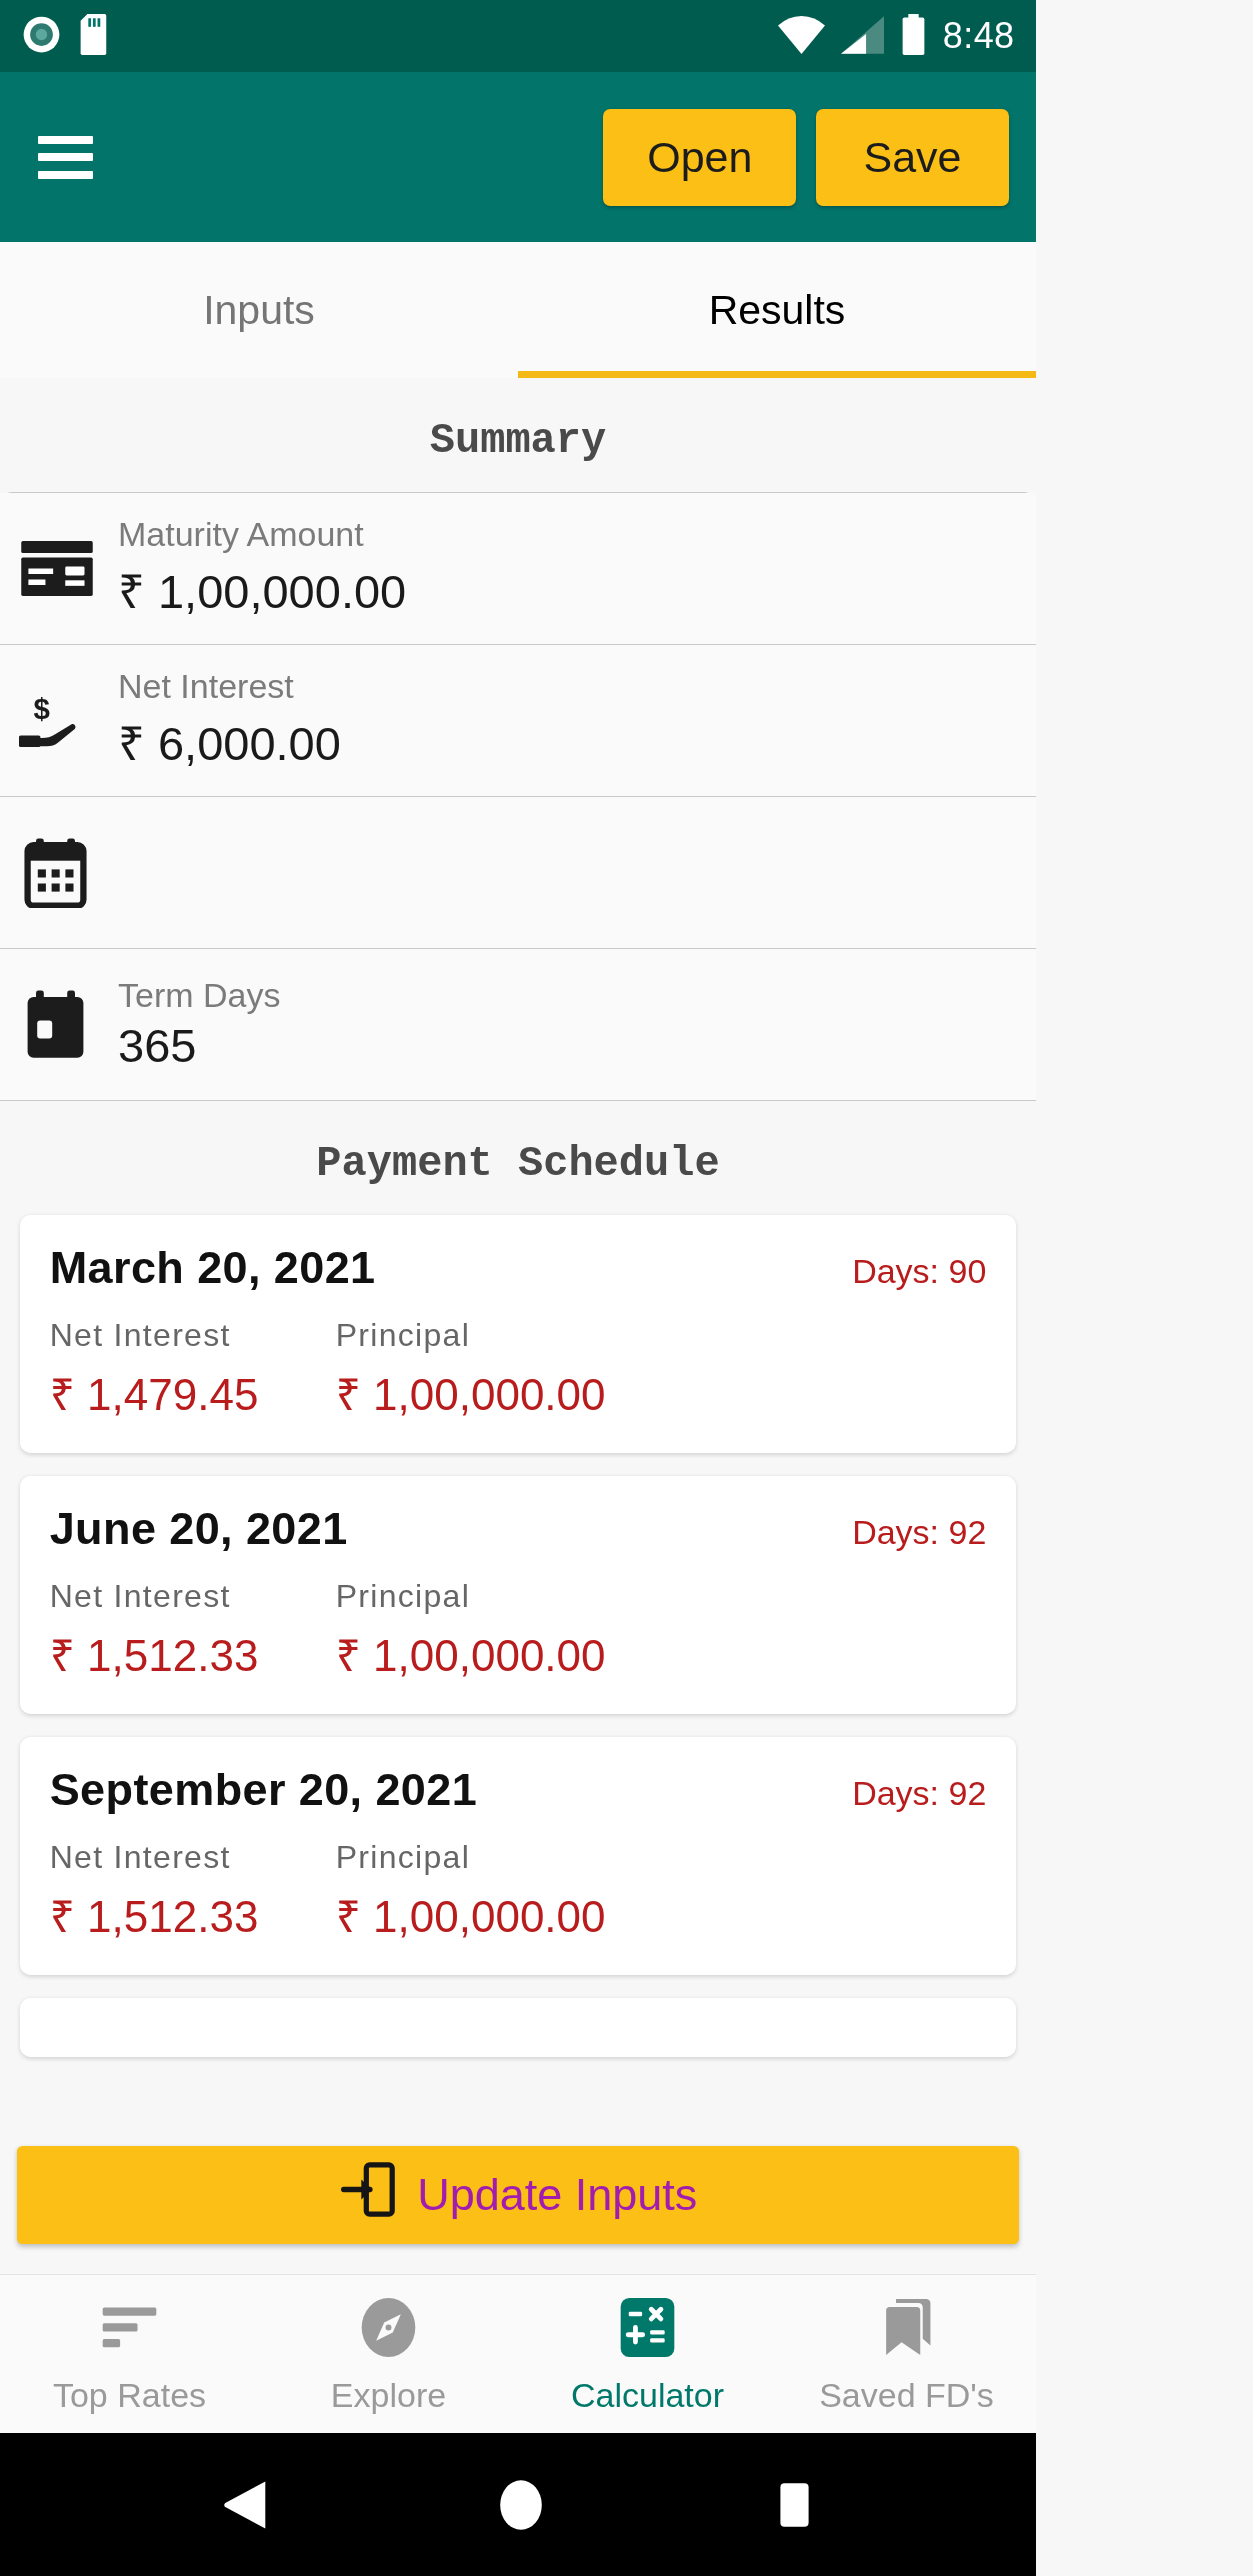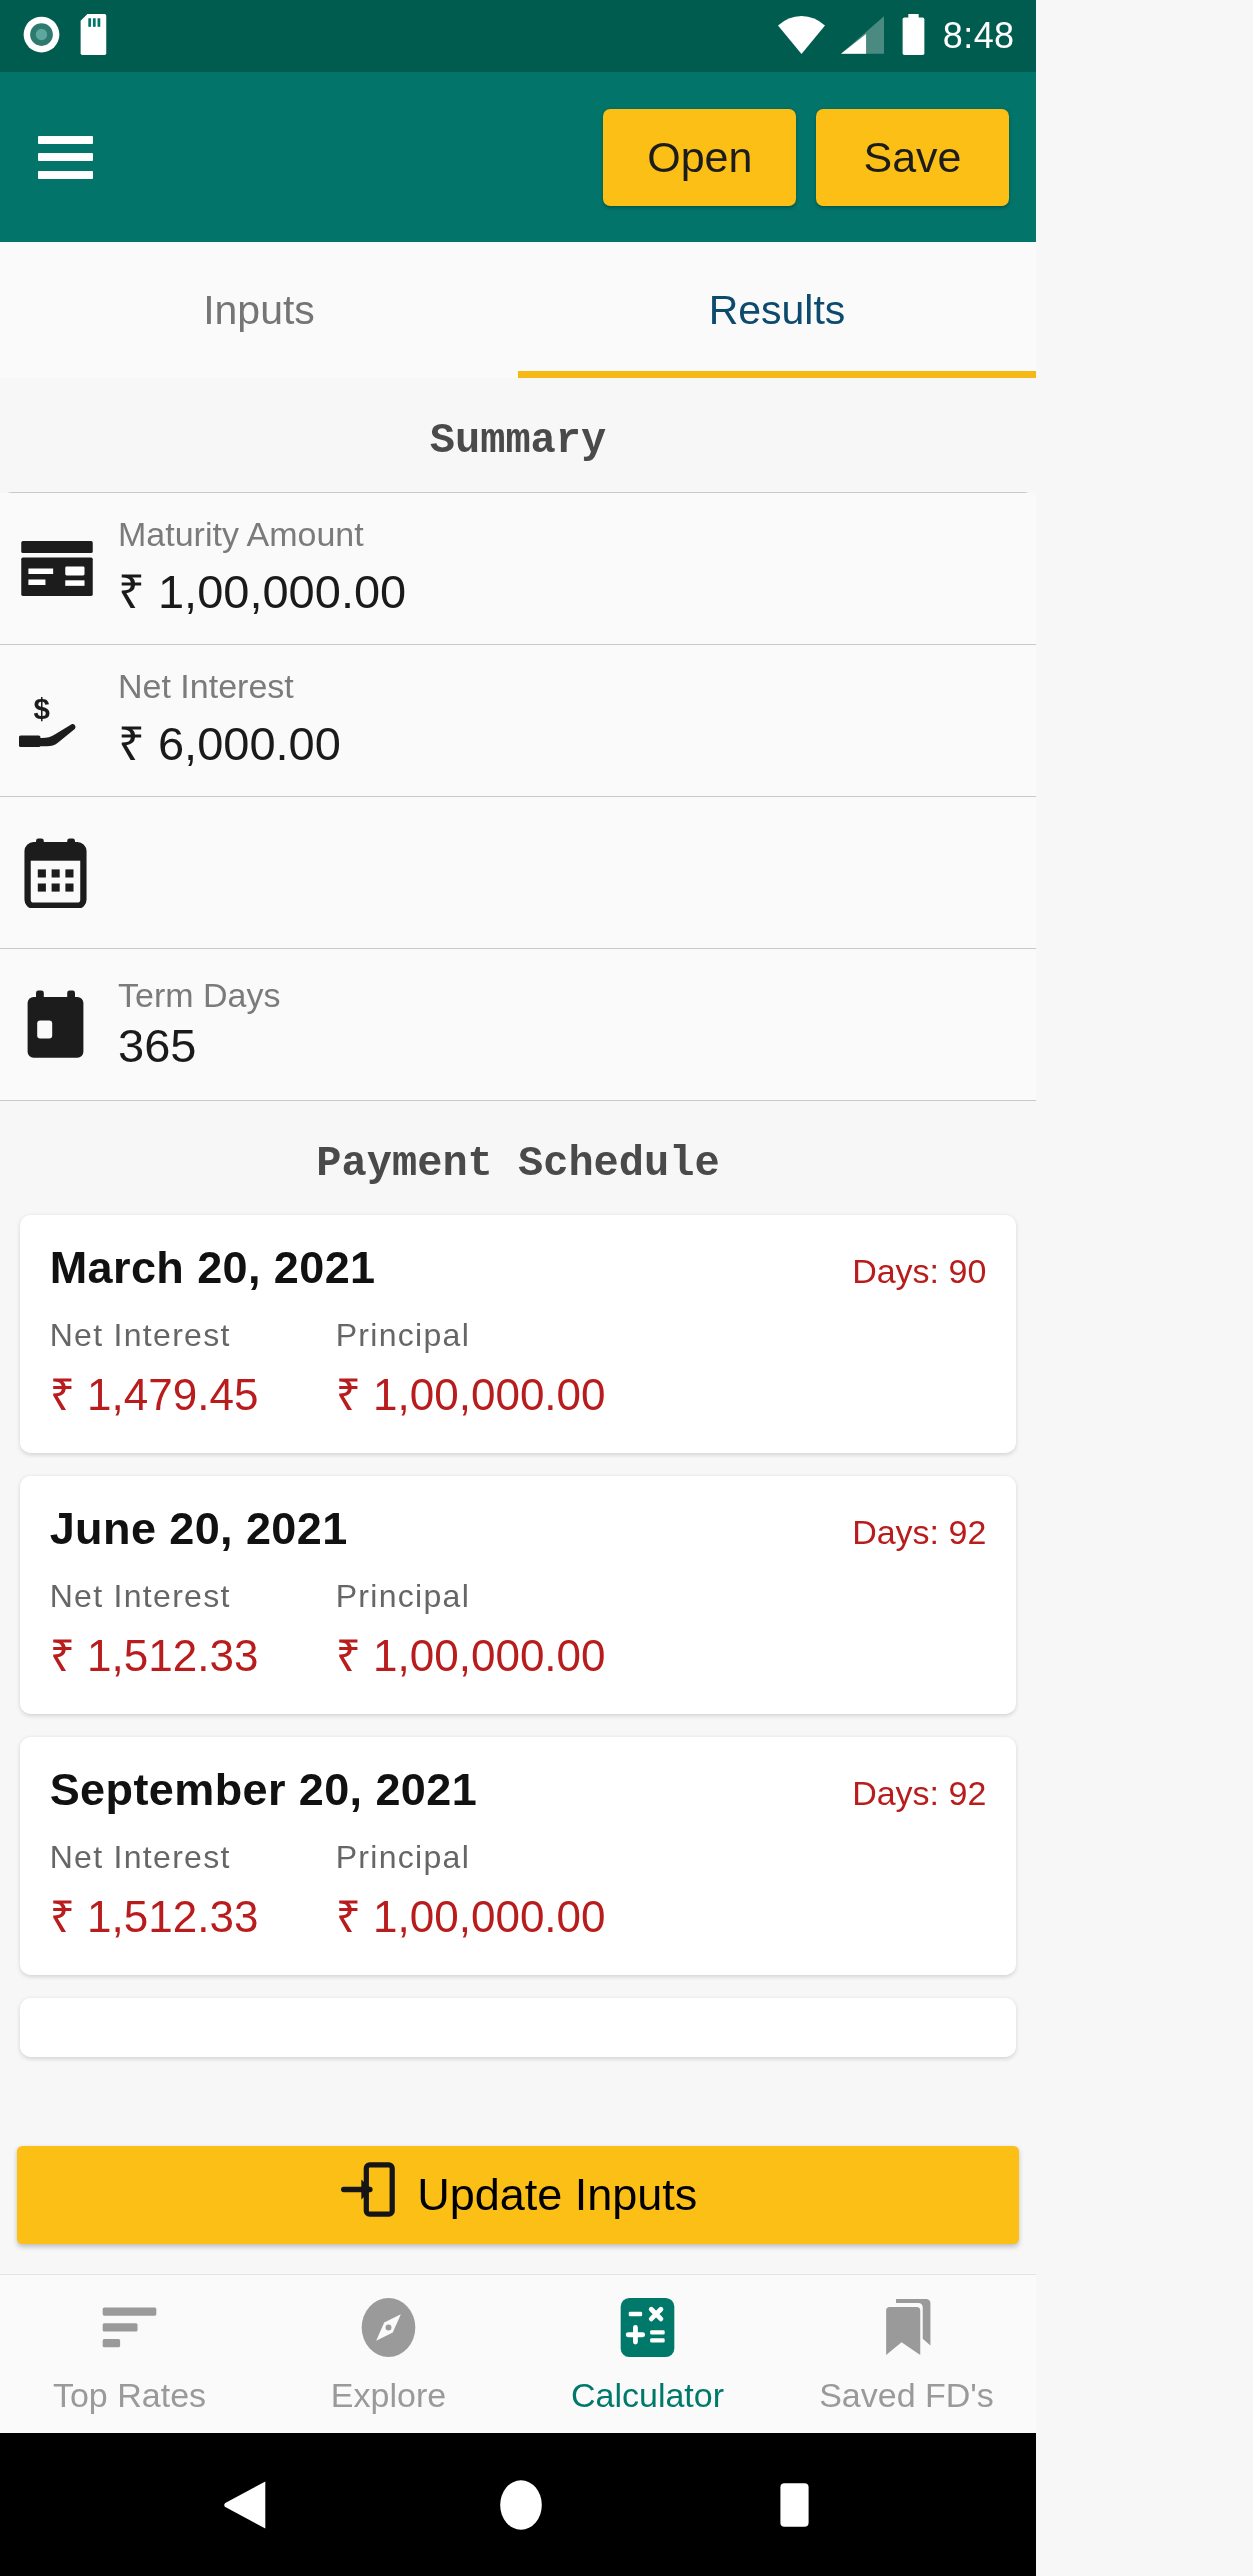--- a/index.html
+++ b/index.html
@@ -35,21 +35,21 @@
     box-shadow:0 1.8px 3.6px rgba(0,0,0,0.25);
   }
 
   
   .tabs { flex:0 0 136px; background:#fafafa; display:flex; position:relative; }
   .tab {
     flex:1; display:flex; align-items:center; justify-content:center;
     font-size:41px; color:#757575; cursor:pointer; position:relative;
     font-family:"Liberation Sans",sans-serif;
   }
-  .tab.active { color:#0c4a6e; }
+  .tab.active { color:#000000; }
   .tab.active::after {
     content:""; position:absolute; left:0; right:0; bottom:0; height:7.2px; background:#F5B916;
   }
 
   
   .content { flex:1 1 auto; background:#f7f7f7; overflow:hidden; position:relative; }
 
   .section-title {
     text-align:center; font-size:42px; font-weight:bold; color:#4a4a4a;
     padding:39px 0 27px; font-family:Liberation Mono, monospace;
@@ -81,21 +81,21 @@
   .pay-col { display:flex; flex-direction:column; gap:9px; }
   .pay-col.ni { width:286px; }
   .pay-col-label { font-size:32px; color:#666; letter-spacing:1.3px; font-family:"Liberation Sans",sans-serif; }
   .pay-col-value { font-size:44px; color:#b91c1c; font-family:"Liberation Sans",sans-serif; }
   .pay-card.partial { padding-bottom:0; height:59px; overflow:hidden; margin-bottom:0; }
   .btn-update {
     display:flex; align-items:center; justify-content:center; gap:21.5px;
     background:#FBBF15; border:none; width:calc(100% - 34px); margin:0 17px;
     height:98px; border-radius:5.4px; cursor:pointer;
     box-shadow:0 2.7px 5.4px rgba(0,0,0,0.22);
-    font-size:45px; color:#000000; font-family:"Liberation Sans",sans-serif;
+    font-size:45px; color:#a21caf; font-family:"Liberation Sans",sans-serif;
   }
 
   
   .bottomnav {
     flex:0 0 159px; background:#fafafa; display:flex;
     border-top:0.9px solid #e4e4e4;
   }
   .navitem {
     flex:1; display:flex; flex-direction:column; align-items:center;
     justify-content:center; gap:15px; cursor:pointer;

